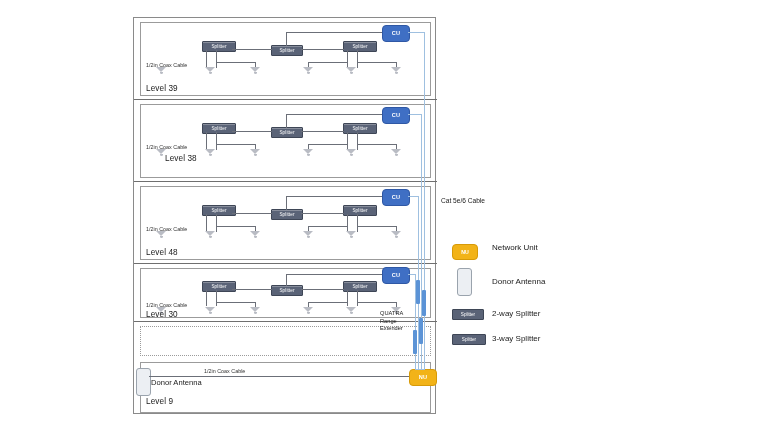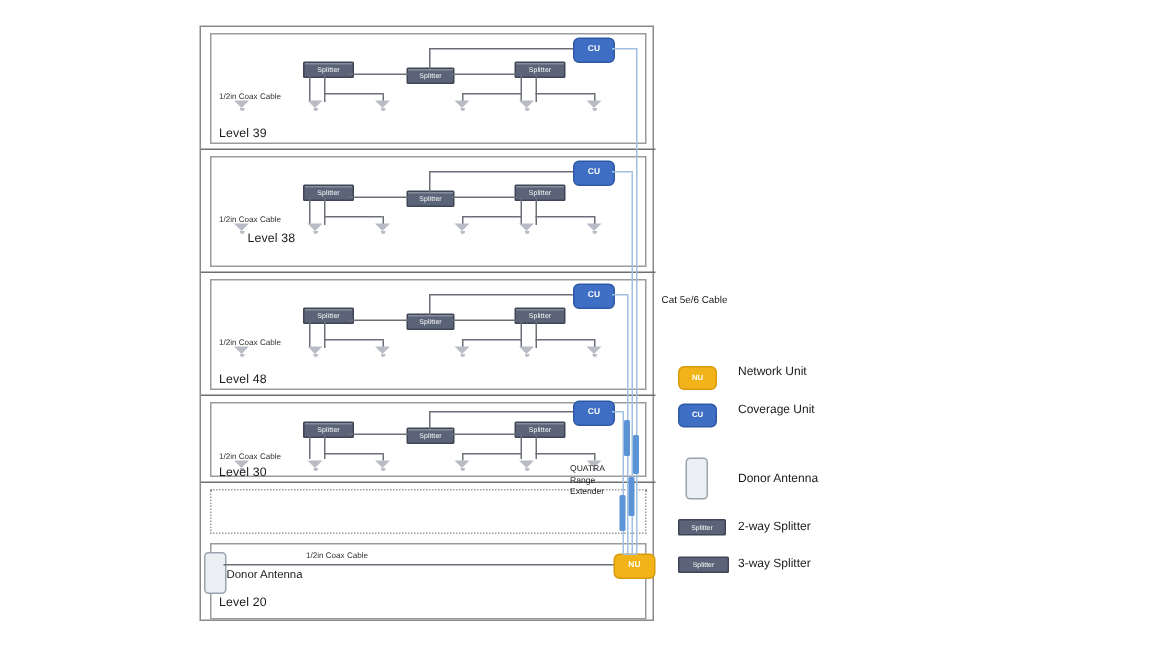--- a/index.html
+++ b/index.html
@@ -323,21 +323,21 @@
       <div class="floor-inner" style="top:2px;height:51px;"></div>
 
       <div class="donor" style="left:2px;top:8px;"></div>
       <div class="donorTxt" style="left:17px;top:18px;width:60px;">Donor Antenna</div>
 
       <div class="h" style="left:15px;top:16px;width:262px;"></div>
       <div class="coax" style="left:70px;top:8px;">1/2in  Coax Cable</div>
 
       <div class="nu" style="left:275px;top:9px;">NU</div>
 
-      <div class="lvl" style="left:12px;top:37px;">Level 20</div>
+      <div class="lvl" style="left:12px;top:37px;">Level 9</div>
     </div>
 
     <div class="riser" style="left:290px;top:14px;height:337px;"></div>
     <div class="riser" style="left:287px;top:96px;height:255px;"></div>
     <div class="riser" style="left:284px;top:178px;height:173px;"></div>
     <div class="riser" style="left:281px;top:256px;height:95px;"></div>
     <div class="cuLink" style="left:281px;top:351px;width:10px;"></div>
 
     <div class="ext" style="left:288px;top:272px;height:26px;"></div>
     <div class="ext" style="left:285px;top:300px;height:26px;"></div>
@@ -348,24 +348,20 @@
 
   <div class="cat" style="left:441px;top:197px;">Cat 5e/6 Cable</div>
 
   <div class="legend">
 
     <div class="lgRow">
       <div class="lgNU">NU</div>
       <div class="lgTxt">Network Unit</div>
     </div>
 
-    <div class="lgRow" style="margin-bottom:20px;">
-      <div class="lgCU">CU</div>
-      <div class="lgTxt">Coverage Unit</div>
-    </div>
 
     <div class="lgRow tall">
       <div class="lgDonor"></div>
       <div class="lgTxt" style="top:9px;">Donor Antenna</div>
     </div>
 
 
     <div class="lgRow">
       <div class="lgSp" style="width:30px;">Splitter</div>
       <div class="lgTxt" style="top:3px;">2-way Splitter</div>

